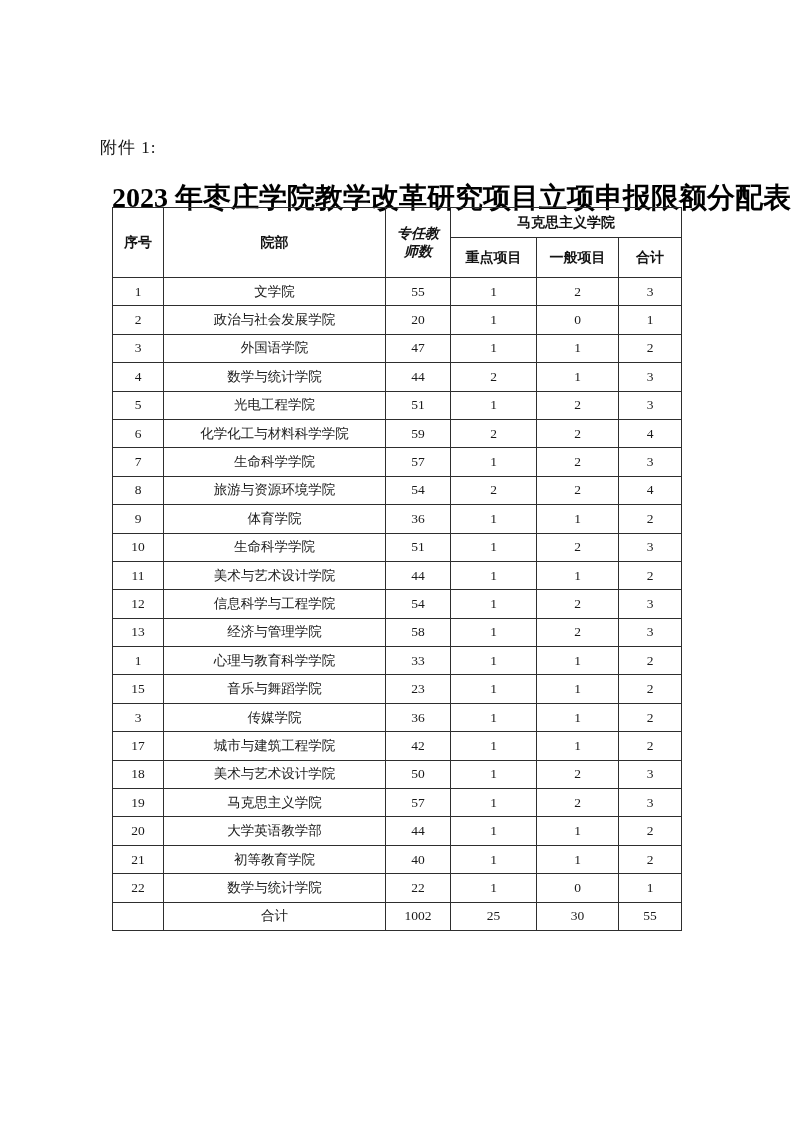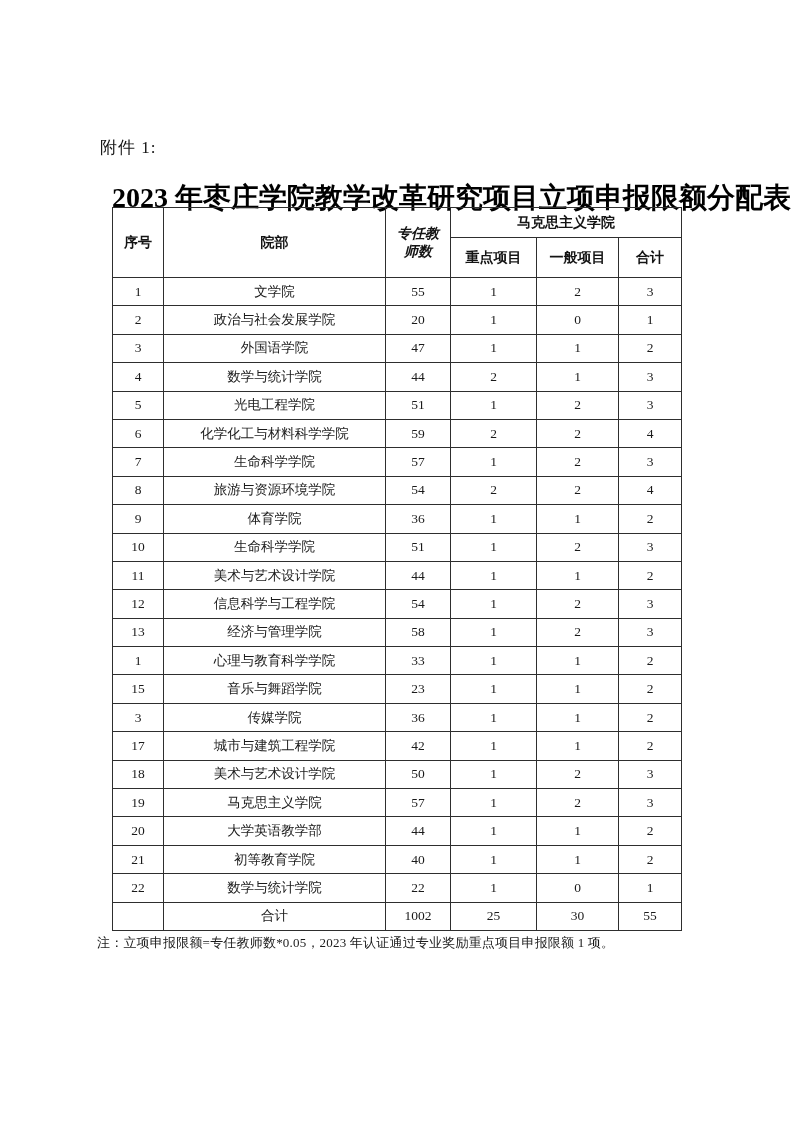--- a/index.html
+++ b/index.html
@@ -285,15 +285,14 @@
           <td></td>
           <td>合计</td>
           <td>1002</td>
           <td>25</td>
           <td>30</td>
           <td>55</td>
         </tr>
       </tbody>
   </table>
 
-  <div class="footnote">注：立项申报限额=专任教师数*0.05，2023 年认证通过专业奖励重点项目申报限额 1 项。</div>
 
 </div>
 
 </body></html>

